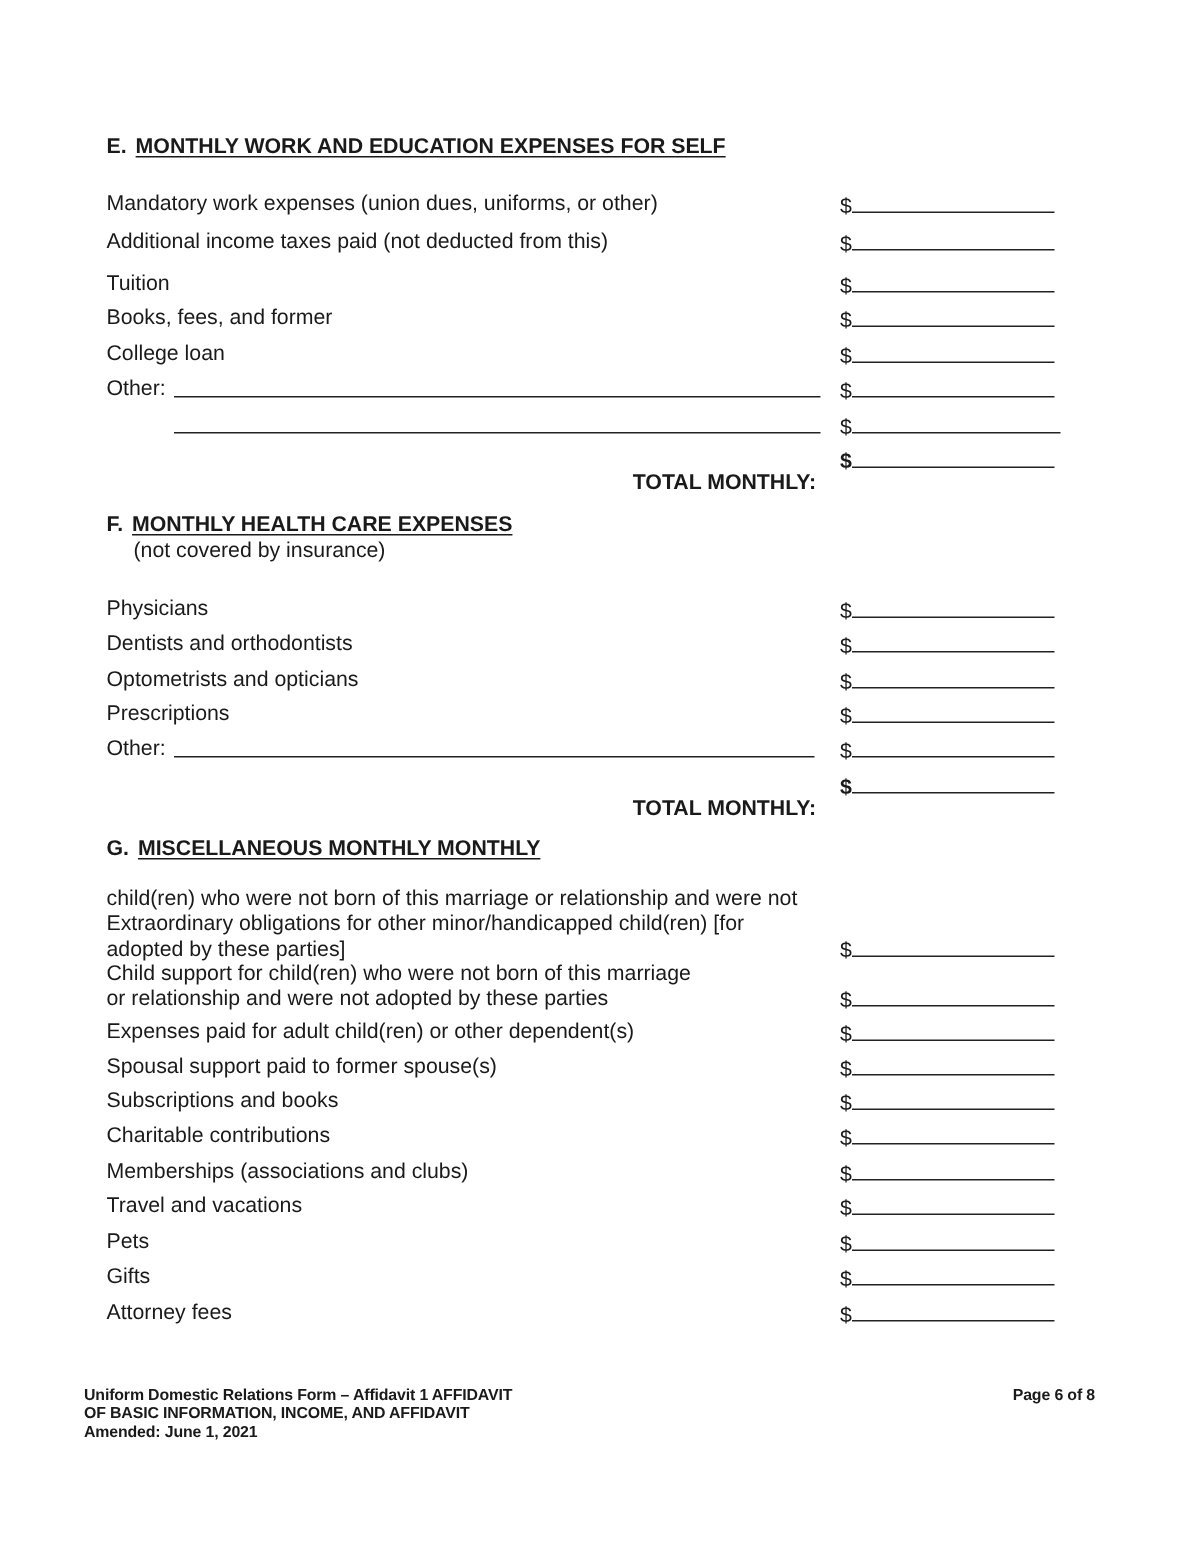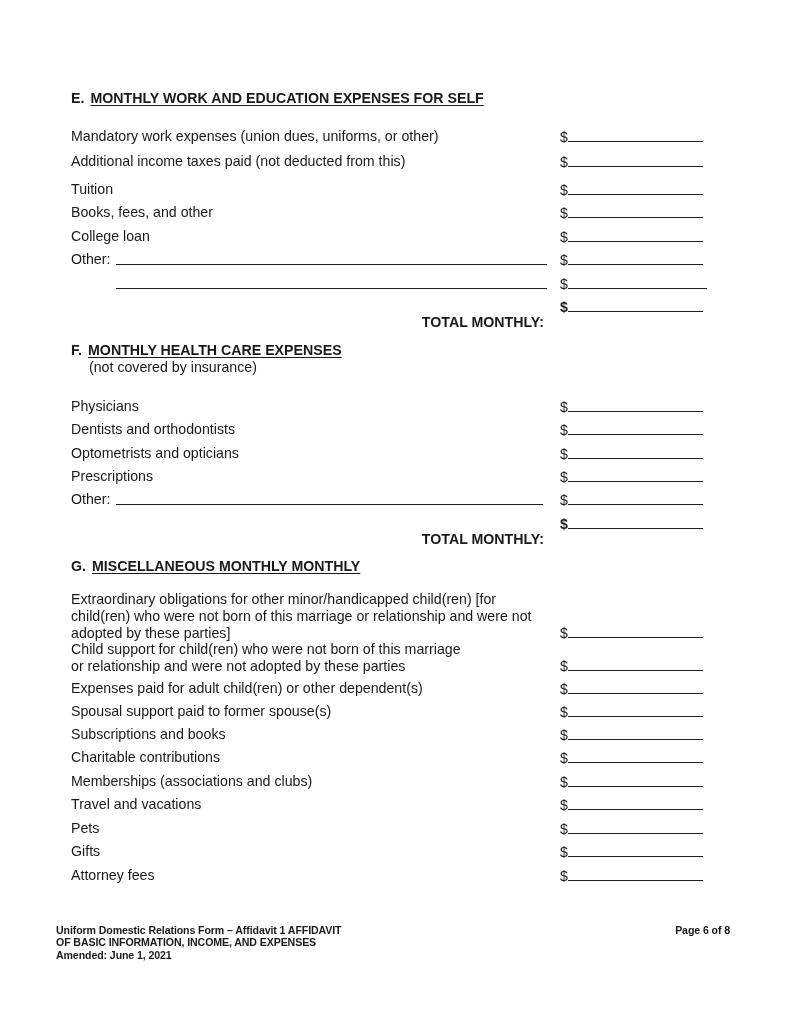--- a/index.html
+++ b/index.html
@@ -29,21 +29,21 @@
 
 <div class="abs label" style="left:71px; top:128px;">Mandatory work expenses (union dues, uniforms, or other)</div>
 <div class="amount" style="top:128px;"><span class="dollar">$</span><span class="line"></span></div>
 
 <div class="abs label" style="left:71px; top:153px;">Additional income taxes paid (not deducted from this)</div>
 <div class="amount" style="top:153px;"><span class="dollar">$</span><span class="line"></span></div>
 
 <div class="abs label" style="left:71px; top:181px;">Tuition</div>
 <div class="amount" style="top:181px;"><span class="dollar">$</span><span class="line"></span></div>
 
-<div class="abs label" style="left:71px; top:204px;">Books, fees, and other</div>
+<div class="abs label" style="left:71px; top:204px;">Books, fees, and former</div>
 <div class="amount" style="top:204px;"><span class="dollar">$</span><span class="line"></span></div>
 
 <div class="abs label" style="left:71px; top:228px;">College loan</div>
 <div class="amount" style="top:228px;"><span class="dollar">$</span><span class="line"></span></div>
 
 <div class="abs label" style="left:71px; top:251px;">
   <span>Other:</span>
 </div>
 <div class="abs" style="left:116px; top:251px;"><span class="other-line" style="width:431px;"></span></div>
 <div class="amount" style="top:251px;"><span class="dollar">$</span><span class="line"></span></div>
@@ -78,22 +78,22 @@
 <div class="amount" style="top:491px;"><span class="dollar">$</span><span class="line"></span></div>
 
 <div class="total-label" style="top:515px;">TOTAL MONTHLY:</div>
 <div class="amount bold" style="top:515px;"><span class="dollar">$</span><span class="line"></span></div>
 
 <div class="abs section-title" style="left:71px; top:558px;">
   <span class="letter">G.</span><span class="ul">MISCELLANEOUS MONTHLY MONTHLY</span>
 </div>
 
 <div class="abs multi" style="left:71px; top:591px;">
+  <div>child(ren) who were not born of this marriage or relationship and were not</div>
   <div>Extraordinary obligations for other minor/handicapped child(ren) [for</div>
-  <div>child(ren) who were not born of this marriage or relationship and were not</div>
   <div>adopted by these parties]</div>
 </div>
 <div class="amount" style="top:624px;"><span class="dollar">$</span><span class="line"></span></div>
 
 <div class="abs multi" style="left:71px; top:641px;">
   <div>Child support for child(ren) who were not born of this marriage</div>
   <div>or relationship and were not adopted by these parties</div>
 </div>
 <div class="amount" style="top:657px;"><span class="dollar">$</span><span class="line"></span></div>
 
@@ -119,16 +119,16 @@
 <div class="amount" style="top:820px;"><span class="dollar">$</span><span class="line"></span></div>
 
 <div class="abs label" style="left:71px; top:843px;">Gifts</div>
 <div class="amount" style="top:843px;"><span class="dollar">$</span><span class="line"></span></div>
 
 <div class="abs label" style="left:71px; top:867px;">Attorney fees</div>
 <div class="amount" style="top:867px;"><span class="dollar">$</span><span class="line"></span></div>
 
 <div class="abs footer" style="left:56px; top:924px;">
   <div>Uniform Domestic Relations Form – Affidavit 1 AFFIDAVIT</div>
-  <div>OF BASIC INFORMATION, INCOME, AND EXPENSES</div>
+  <div>OF BASIC INFORMATION, INCOME, AND AFFIDAVIT</div>
   <div>Amended: June 1, 2021</div>
 </div>
 <div class="abs footer" style="right:70px; top:924px;">Page 6 of 8</div>
 
 </body></html>

